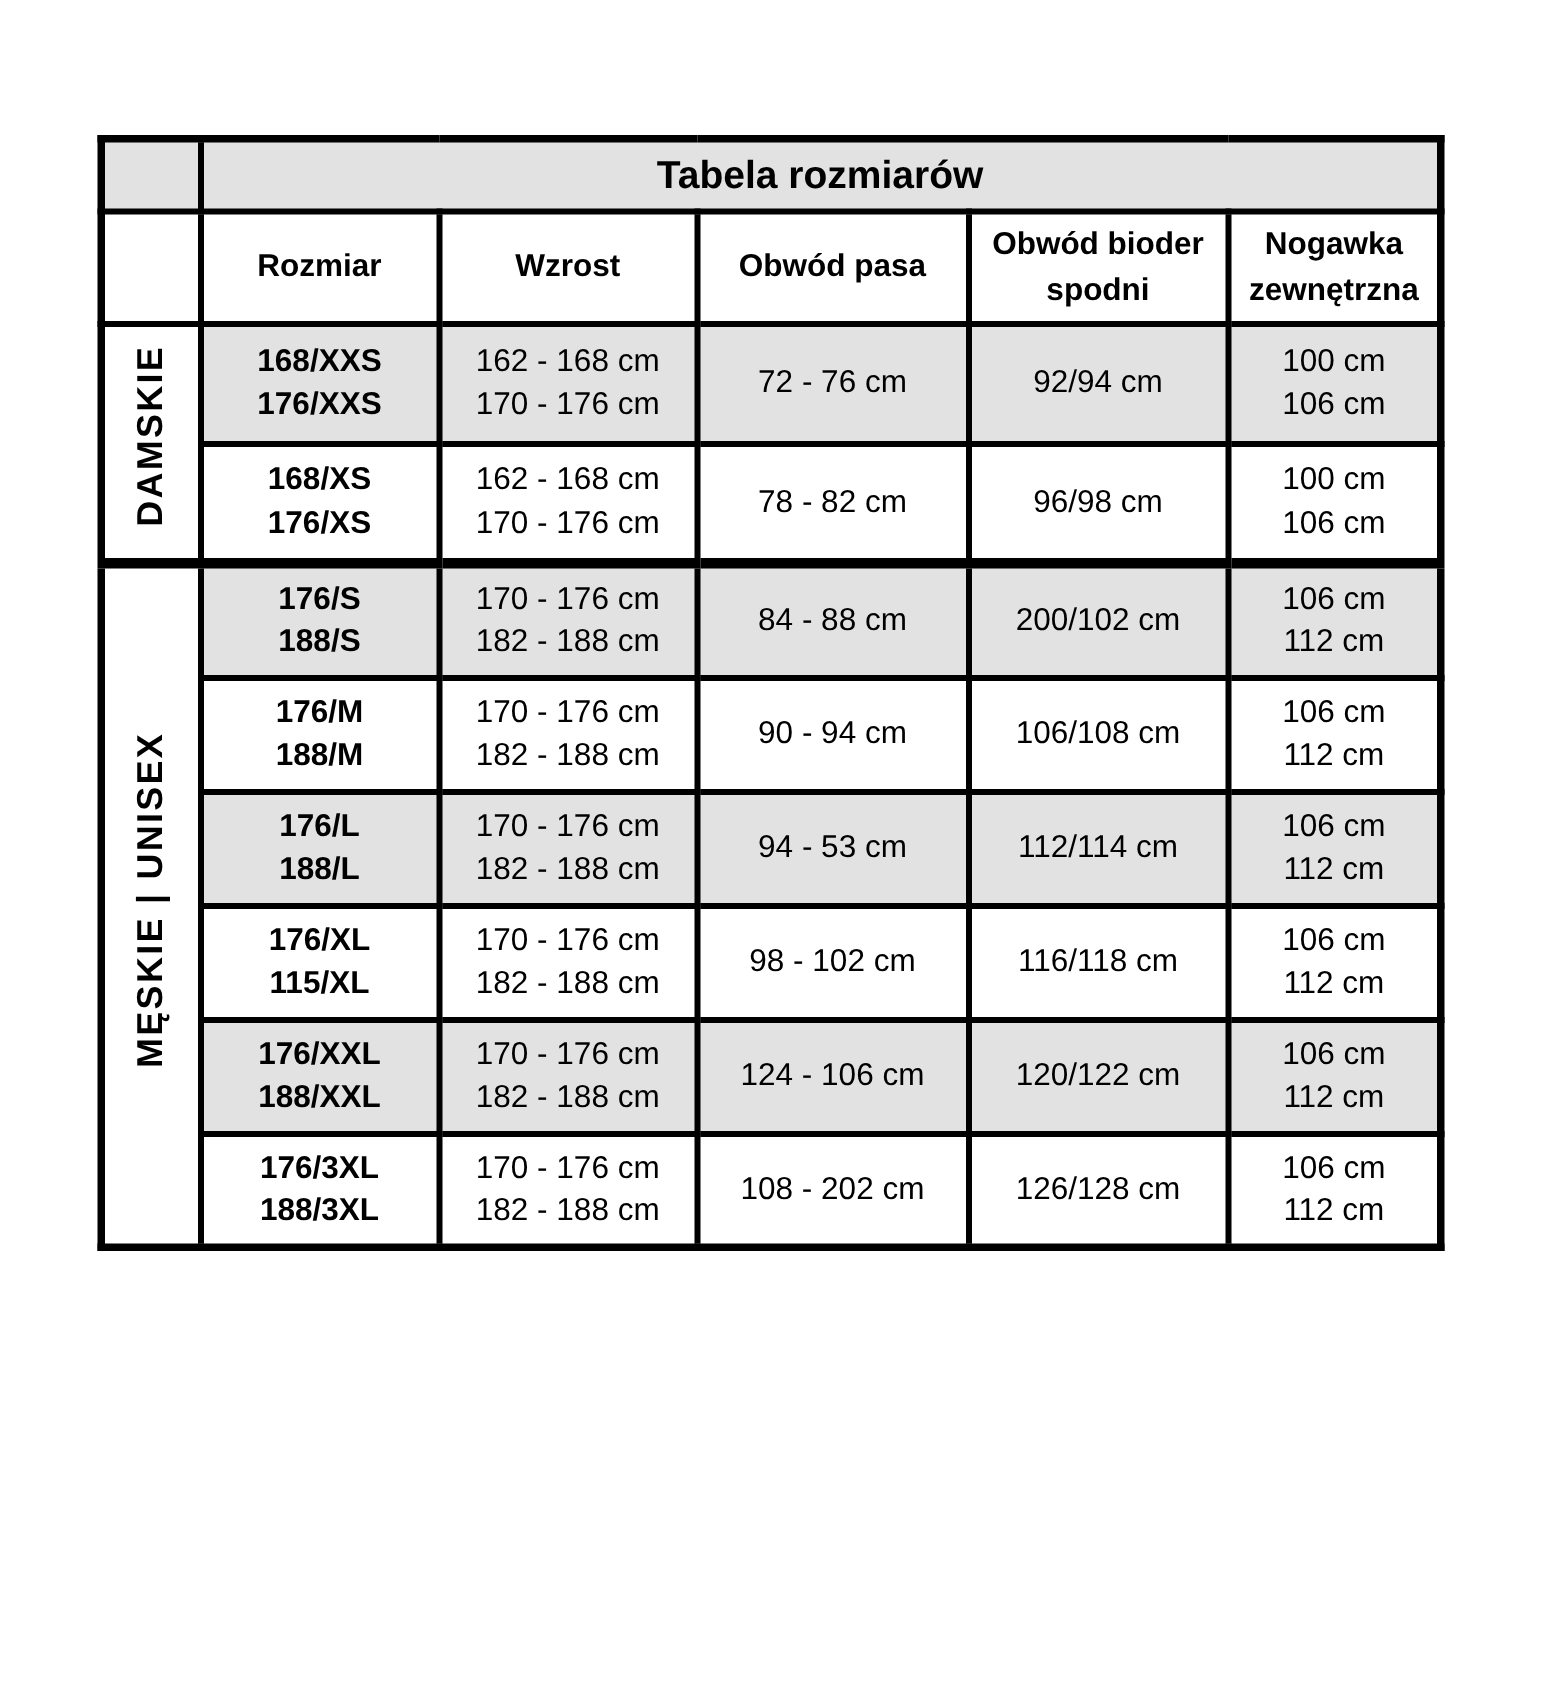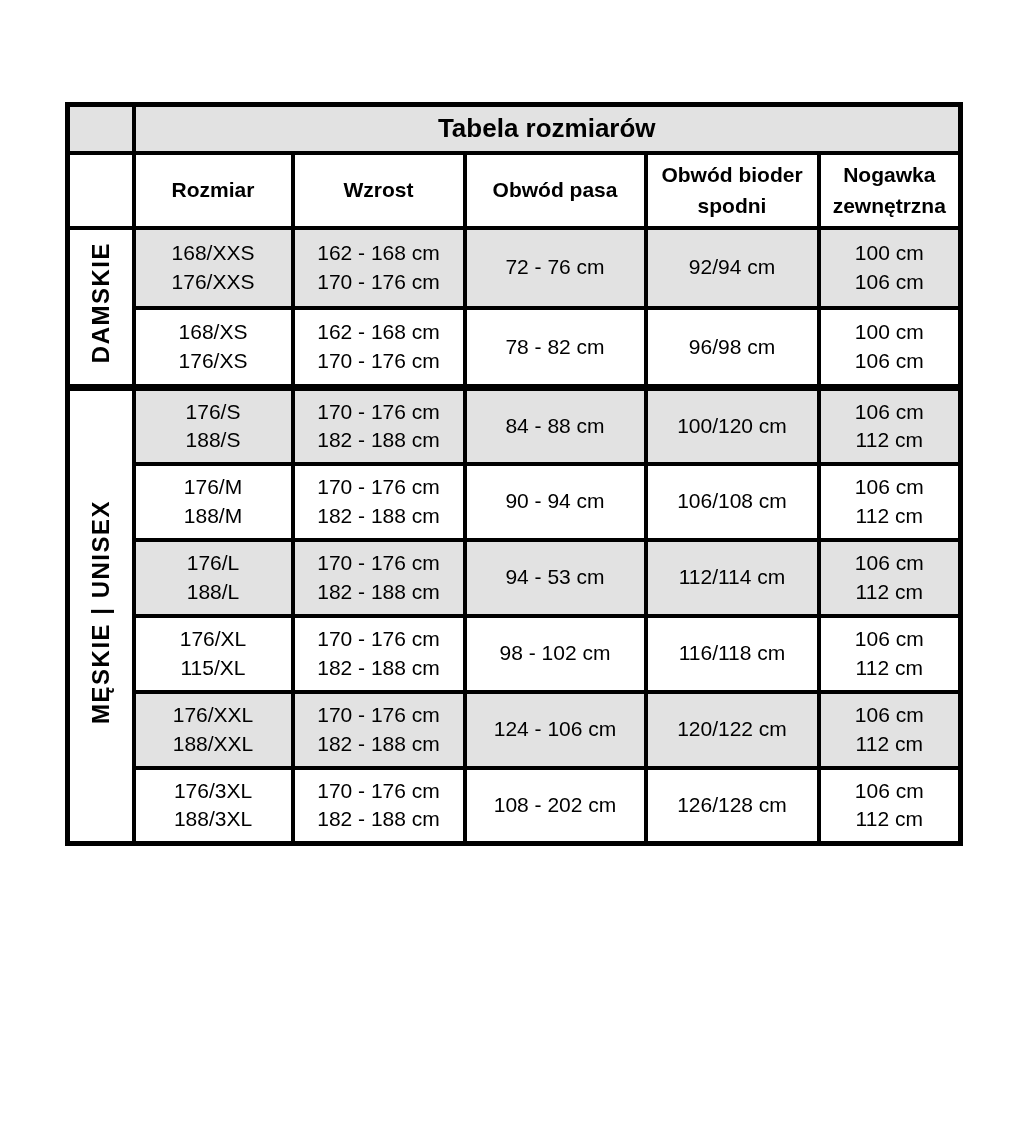--- a/index.html
+++ b/index.html
@@ -8,21 +8,21 @@
     --text:#000000;
   }
   *{box-sizing:border-box;margin:0;padding:0;}
   html,body{width:1032px;height:1128px;background:#ffffff;overflow:hidden;}
   body{font-family:"Liberation Sans", sans-serif;color:var(--text);}
 
   .page{position:relative;width:1032px;height:1128px;background:#ffffff;}
 
   table.size-table{
     position:absolute;
-    left:65px;top:102px;
+    left:65px;top:90px;
     width:893px;
     border-collapse:collapse;
     table-layout:fixed;
     border:5px solid var(--border);
     padding-left:31px;
   }
   td{
     border:4px solid var(--border);
     text-align:center;
     vertical-align:middle;
@@ -54,21 +54,21 @@
   td.vertical{background:#ffffff !important;padding:0;}
   .vtext{
     display:inline-block;
     writing-mode:vertical-rl;
     transform:rotate(180deg);
     font-weight:bold;
     font-size:24px;
     letter-spacing:1.5px;
     white-space:nowrap;
   }
-  td.bold{font-weight:normal;text-align:center;}
+  td.bold{font-weight:bold;text-align:center;}
 
   tr.section-sep > td{border-top:7px solid var(--border);}
 </style>
 </head>
 <body>
 
 <div class="page">
   <table class="size-table">
     <colgroup>
       <col style="width:66px">
@@ -116,21 +116,21 @@
 106 cm</td>
     </tr>
 
     <tr class="shade row-med section-sep">
       <td class="vertical" rowspan="6"><span class="vtext">MĘSKIE | UNISEX</span></td>
       <td class="bold">176/S
 188/S</td>
       <td>170 - 176 cm
 182 - 188 cm</td>
       <td>84 - 88 cm</td>
-      <td>100/120 cm</td>
+      <td>200/102 cm</td>
       <td>106 cm
 112 cm</td>
     </tr>
     <tr class="plain row-med">
       <td class="bold">176/M
 188/M</td>
       <td>170 - 176 cm
 182 - 188 cm</td>
       <td>90 - 94 cm</td>
       <td>106/108 cm</td>

